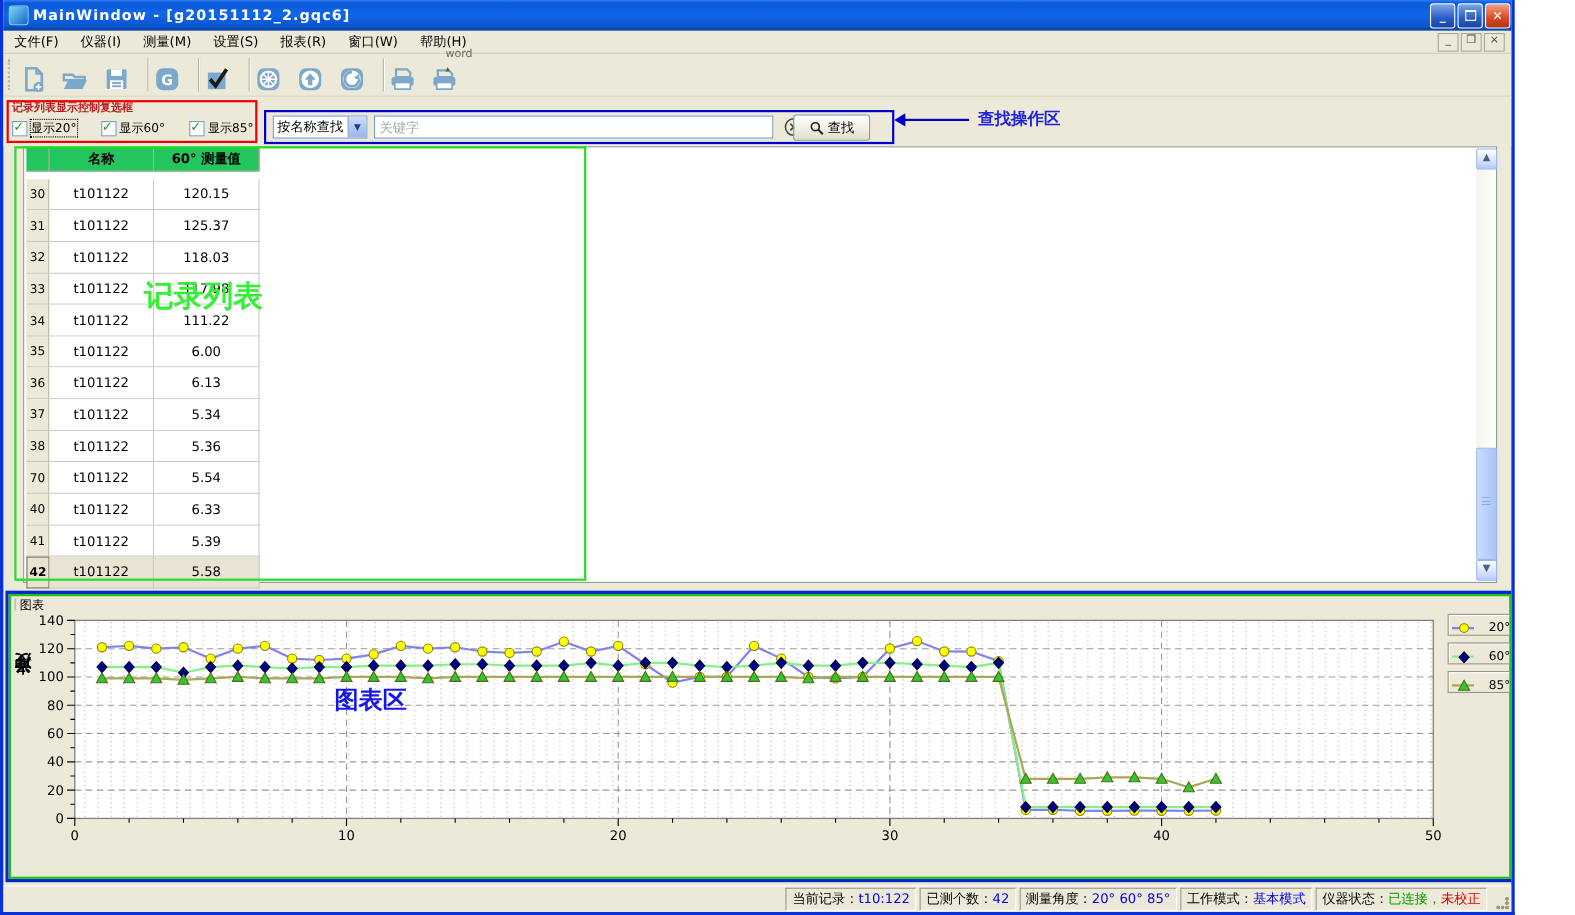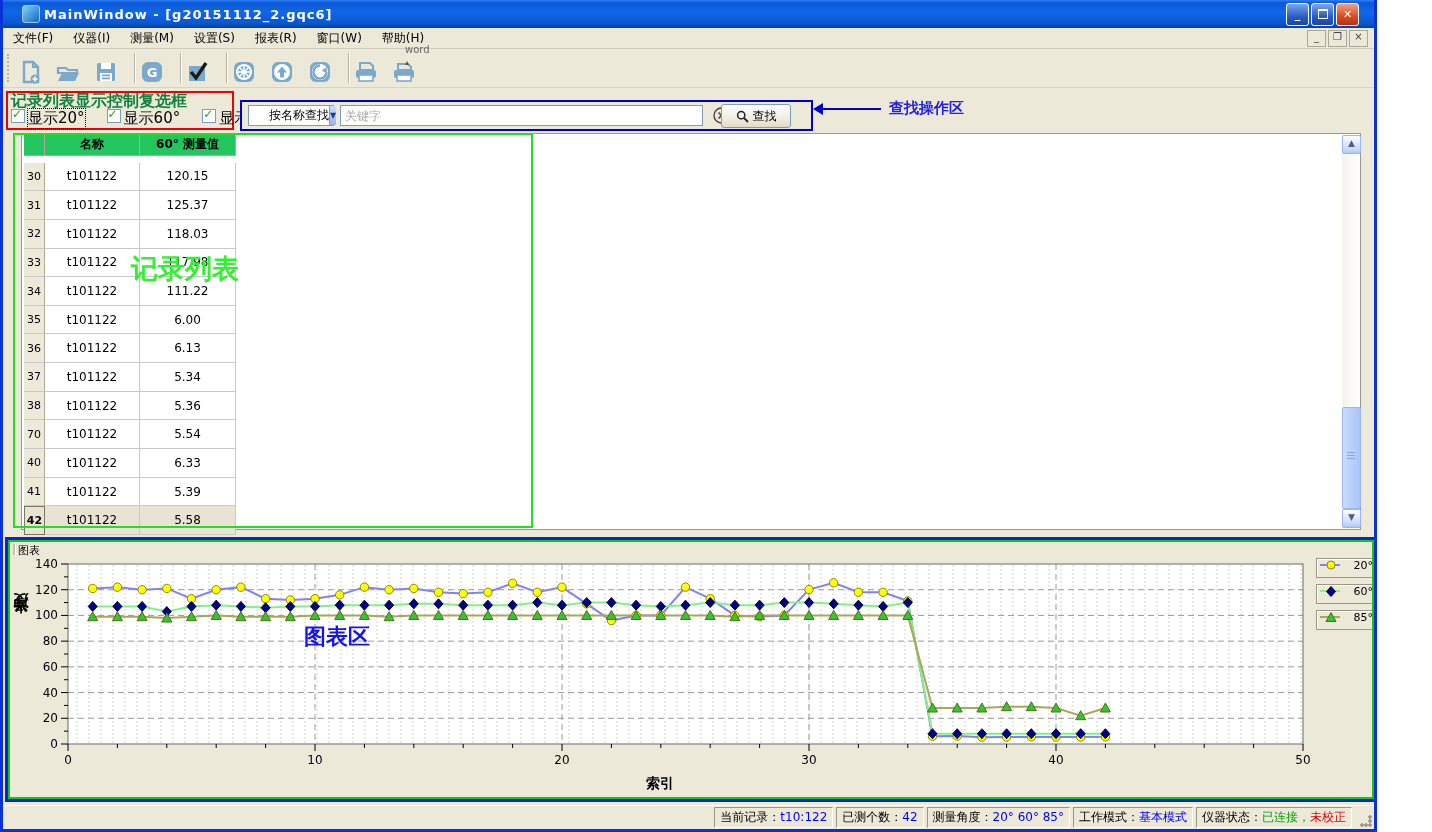--- a/index.html
+++ b/index.html
@@ -1,21 +1,21 @@
 <!DOCTYPE html>
 <html><head>
 <meta charset="utf-8">
 <style>
   html,body{margin:0;padding:0;background:#fff;font-family:"DejaVu Sans","Liberation Sans",sans-serif;}
   .window{position:relative;width:1377px;height:832px;box-sizing:border-box;background:#ece9d8;
     border-left:3px solid #0831d9;border-right:3px solid #0831d9;border-bottom:3px solid #0831d9;overflow:hidden;}
   
   .titlebar{position:absolute;left:-3px;top:0;width:1377px;height:28px;
     background:linear-gradient(180deg,#2f7df6 0%,#0a59d8 10%,#1166e8 45%,#0a55d0 85%,#06409f 100%);
-    display:flex;align-items:center;padding:0 18px;box-sizing:border-box;}
+    display:flex;align-items:center;padding:0 4px;box-sizing:border-box;}
   .app-icon{width:16px;height:16px;margin:0 4px;border-radius:3px;
     background:linear-gradient(135deg,#7fd4f7,#1168c4);border:1px solid #9cc8ee;}
   .title-text{color:#fff;font-weight:bold;font-size:13px;text-shadow:1px 1px 1px #03folder226;letter-spacing:1px;}
   .tb-btns{margin-left:auto;display:flex;gap:2px;}
   .tb-btn{width:21px;height:21px;border:1px solid #fff;border-radius:3px;color:#fff;font-size:11px;font-weight:bold;
     display:flex;align-items:center;justify-content:center;
     background:linear-gradient(180deg,#7ba5ec,#2a5cc4 60%,#1a44a4);}
   .tb-btn.close{background:linear-gradient(180deg,#f2a186,#dd4f27 55%,#b33310);}
   .tb-btn .restore-glyph{width:8px;height:7px;border:1px solid #fff;border-top:2px solid #fff;}
   
@@ -30,30 +30,30 @@
   .toolbar{position:absolute;left:0;top:49px;width:1371px;height:39px;background:#ece9d8;
     border-bottom:1px solid #d8d4c4;display:flex;align-items:center;padding-left:4px;box-sizing:border-box;}
   .tool-grip{width:4px;height:28px;margin-right:4px;border-left:2px dotted #b8b4a4;}
   .tool-icon{width:38px;height:34px;display:flex;align-items:flex-end;position:relative;}
   .tool-icon svg{display:block;}
   .tool-sep{width:1px;height:30px;background:#b8b4a4;border-right:1px solid #fff;margin:0 3px;}
   .word-caption{position:absolute;top:-7px;left:14px;font-size:10px;color:#666;}
   
   .controlband{position:absolute;left:0;top:88px;width:1371px;height:45px;background:#ece9d8;}
   .redbox{position:absolute;left:3px;top:3px;width:228px;height:39px;border:2px solid #f00000;box-sizing:border-box;}
-  .red-title{position:absolute;left:8px;top:3px;font-size:16px;font-weight:bold;color:#15803d;white-space:nowrap;}
+  .red-title{position:absolute;left:8px;top:3px;font-size:10px;font-weight:bold;color:#b91c1c;white-space:nowrap;}
   .checkbox-row{position:absolute;left:8px;top:21px;display:flex;gap:22px;}
-  .cbx{display:flex;align-items:flex-start;gap:3px;font-size:15px;}
+  .cbx{display:flex;align-items:flex-end;gap:3px;font-size:11px;}
   .cbx .box{width:12px;height:12px;background:#fff;border:1px solid #7b9ebd;position:relative;}
   .cbx .box::after{content:"✓";position:absolute;left:0px;top:-3px;color:#21a121;font-size:12px;font-weight:bold;}
   .cbx .lbl.focus{outline:1px dotted #000;}
   .bluebox{position:absolute;left:237px;top:12px;width:573px;height:31px;border:2px solid #0000cc;box-sizing:border-box;background:#ece9d8;}
   .combo{position:absolute;left:6px;top:3px;width:86px;height:21px;background:#fff;border:1px solid #7b9ebd;
     font-size:12px;display:flex;align-items:center;box-sizing:border-box;}
-  .combo .ctext{padding-left:20px;flex:1;white-space:nowrap;}
+  .combo .ctext{padding-left:3px;flex:1;white-space:nowrap;}
   .combo .carrow{width:16px;height:100%;background:linear-gradient(180deg,#cfdcfb,#96b5ef);border-left:1px solid #7b9ebd;
     display:flex;align-items:center;justify-content:center;font-size:8px;color:#1b3f93;}
   .searchinput{position:absolute;left:98px;top:3px;width:363px;height:21px;border:1px solid #7b9ebd;
     font-size:12px;padding:0 4px;box-sizing:border-box;font-family:"DejaVu Sans",sans-serif;}
   .searchinput::placeholder{color:#a8a8a8;}
   .clearbtn{position:absolute;left:470px;top:4px;width:19px;height:19px;border:none;background:transparent;padding:0;}
   .findbtn{position:absolute;left:479px;top:2px;width:70px;height:24px;border:1px solid #7b9ebd;border-radius:3px;
     background:linear-gradient(180deg,#fefefe,#f0ede0 60%,#e2dcc8);font-size:12px;
     display:flex;align-items:center;justify-content:center;gap:4px;font-family:"DejaVu Sans",sans-serif;}
   .find-arrow{position:absolute;left:814px;top:20px;width:64px;height:2px;background:#0000cc;}
@@ -82,21 +82,21 @@
   .chartbox{position:absolute;left:2px;top:537px;width:1372px;height:265px;border:3px solid #0726cc;box-sizing:border-box;}
   .chartinner{position:absolute;left:0;top:0;right:0;bottom:0;border:2px solid #16c416;background:#ece9d8;overflow:hidden;}
   .chart-caption{position:absolute;left:8px;top:1px;font-size:11px;color:#000;}
   .chart-caption::before{content:"";position:absolute;left:-5px;top:1px;width:2px;height:11px;background:#c8c4b4;border-right:1px solid #fff;}
   .plot-svg{position:absolute;left:6px;top:14px;}
   .ylabel{position:absolute;left:2px;top:78px;writing-mode:vertical-rl;transform:rotate(180deg);
     font-size:15px;font-weight:bold;letter-spacing:2px;}
   .xlabel{position:absolute;left:0;top:233px;width:1300px;text-align:center;font-size:14px;font-weight:bold;}
   .legend{position:absolute;left:1306px;top:16px;display:flex;flex-direction:column;gap:6px;}
   .legend-item{width:58px;height:20px;background:#ece9d8;border:1px solid #9a968a;box-shadow:1px 1px 0 #fff inset;
-    display:flex;align-items:flex-start;font-size:11px;gap:14px;padding-left:2px;box-sizing:border-box;}
+    display:flex;align-items:flex-end;font-size:11px;gap:14px;padding-left:2px;box-sizing:border-box;}
   .chart-annotation{position:absolute;left:294px;top:80px;font-size:22px;font-weight:bold;color:#1515e8;z-index:4;}
   
   .statusbar{position:absolute;left:0;bottom:0;width:1371px;height:24px;background:#ece9d8;border-top:1px solid #fff;
     display:flex;align-items:center;justify-content:flex-end;gap:3px;font-size:12px;padding-right:22px;box-sizing:border-box;}
   .spanel{border:1px solid;border-color:#9d9884 #fff #fff #9d9884;padding:1px 5px;white-space:nowrap;background:#ece9d8;}
   .v-blue{color:#0000ee;}
   .v-green{color:#00a000;}
   .v-red{color:#e00000;}
   .resize-grip{position:absolute;right:2px;bottom:2px;width:13px;height:13px;
     background:
@@ -521,21 +521,20 @@
           <path d="M 916.5 147 L 921.5 156 L 911.5 156 Z" fill="#35c435" stroke="#4f7010" stroke-width="1"></path>
           <path d="M 941.1999999999999 147 L 946.1999999999999 156 L 936.1999999999999 156 Z" fill="#35c435" stroke="#4f7010" stroke-width="1"></path>
           <path d="M 965.9 147 L 970.9 156 L 960.9 156 Z" fill="#35c435" stroke="#4f7010" stroke-width="1"></path>
           <path d="M 990.6 145.71428571428572 L 995.6 154.71428571428572 L 985.6 154.71428571428572 Z" fill="#35c435" stroke="#4f7010" stroke-width="1"></path>
           <path d="M 1015.3 145.71428571428572 L 1020.3 154.71428571428572 L 1010.3 154.71428571428572 Z" fill="#35c435" stroke="#4f7010" stroke-width="1"></path>
           <path d="M 1040 147 L 1045 156 L 1035 156 Z" fill="#35c435" stroke="#4f7010" stroke-width="1"></path>
           <path d="M 1064.6999999999998 154.71428571428572 L 1069.6999999999998 163.71428571428572 L 1059.6999999999998 163.71428571428572 Z" fill="#35c435" stroke="#4f7010" stroke-width="1"></path>
           <path d="M 1089.3999999999999 147 L 1094.3999999999999 156 L 1084.3999999999999 156 Z" fill="#35c435" stroke="#4f7010" stroke-width="1"></path>
         </svg>
       <div class="ylabel">光泽度</div>
-      <div class="xlabel">索引</div>
       <div class="legend" id="legend">
           <div class="legend-item">
             <svg width="24" height="12">
               <line x1="1" y1="6" x2="23" y2="6" stroke="#8282f2" stroke-width="2"></line>
               <circle cx="12" cy="6" r="4" fill="#ffff00" stroke="#8a8a00"></circle>
             </svg>
             <span>20°</span>
           </div>
           <div class="legend-item">
             <svg width="24" height="12">

